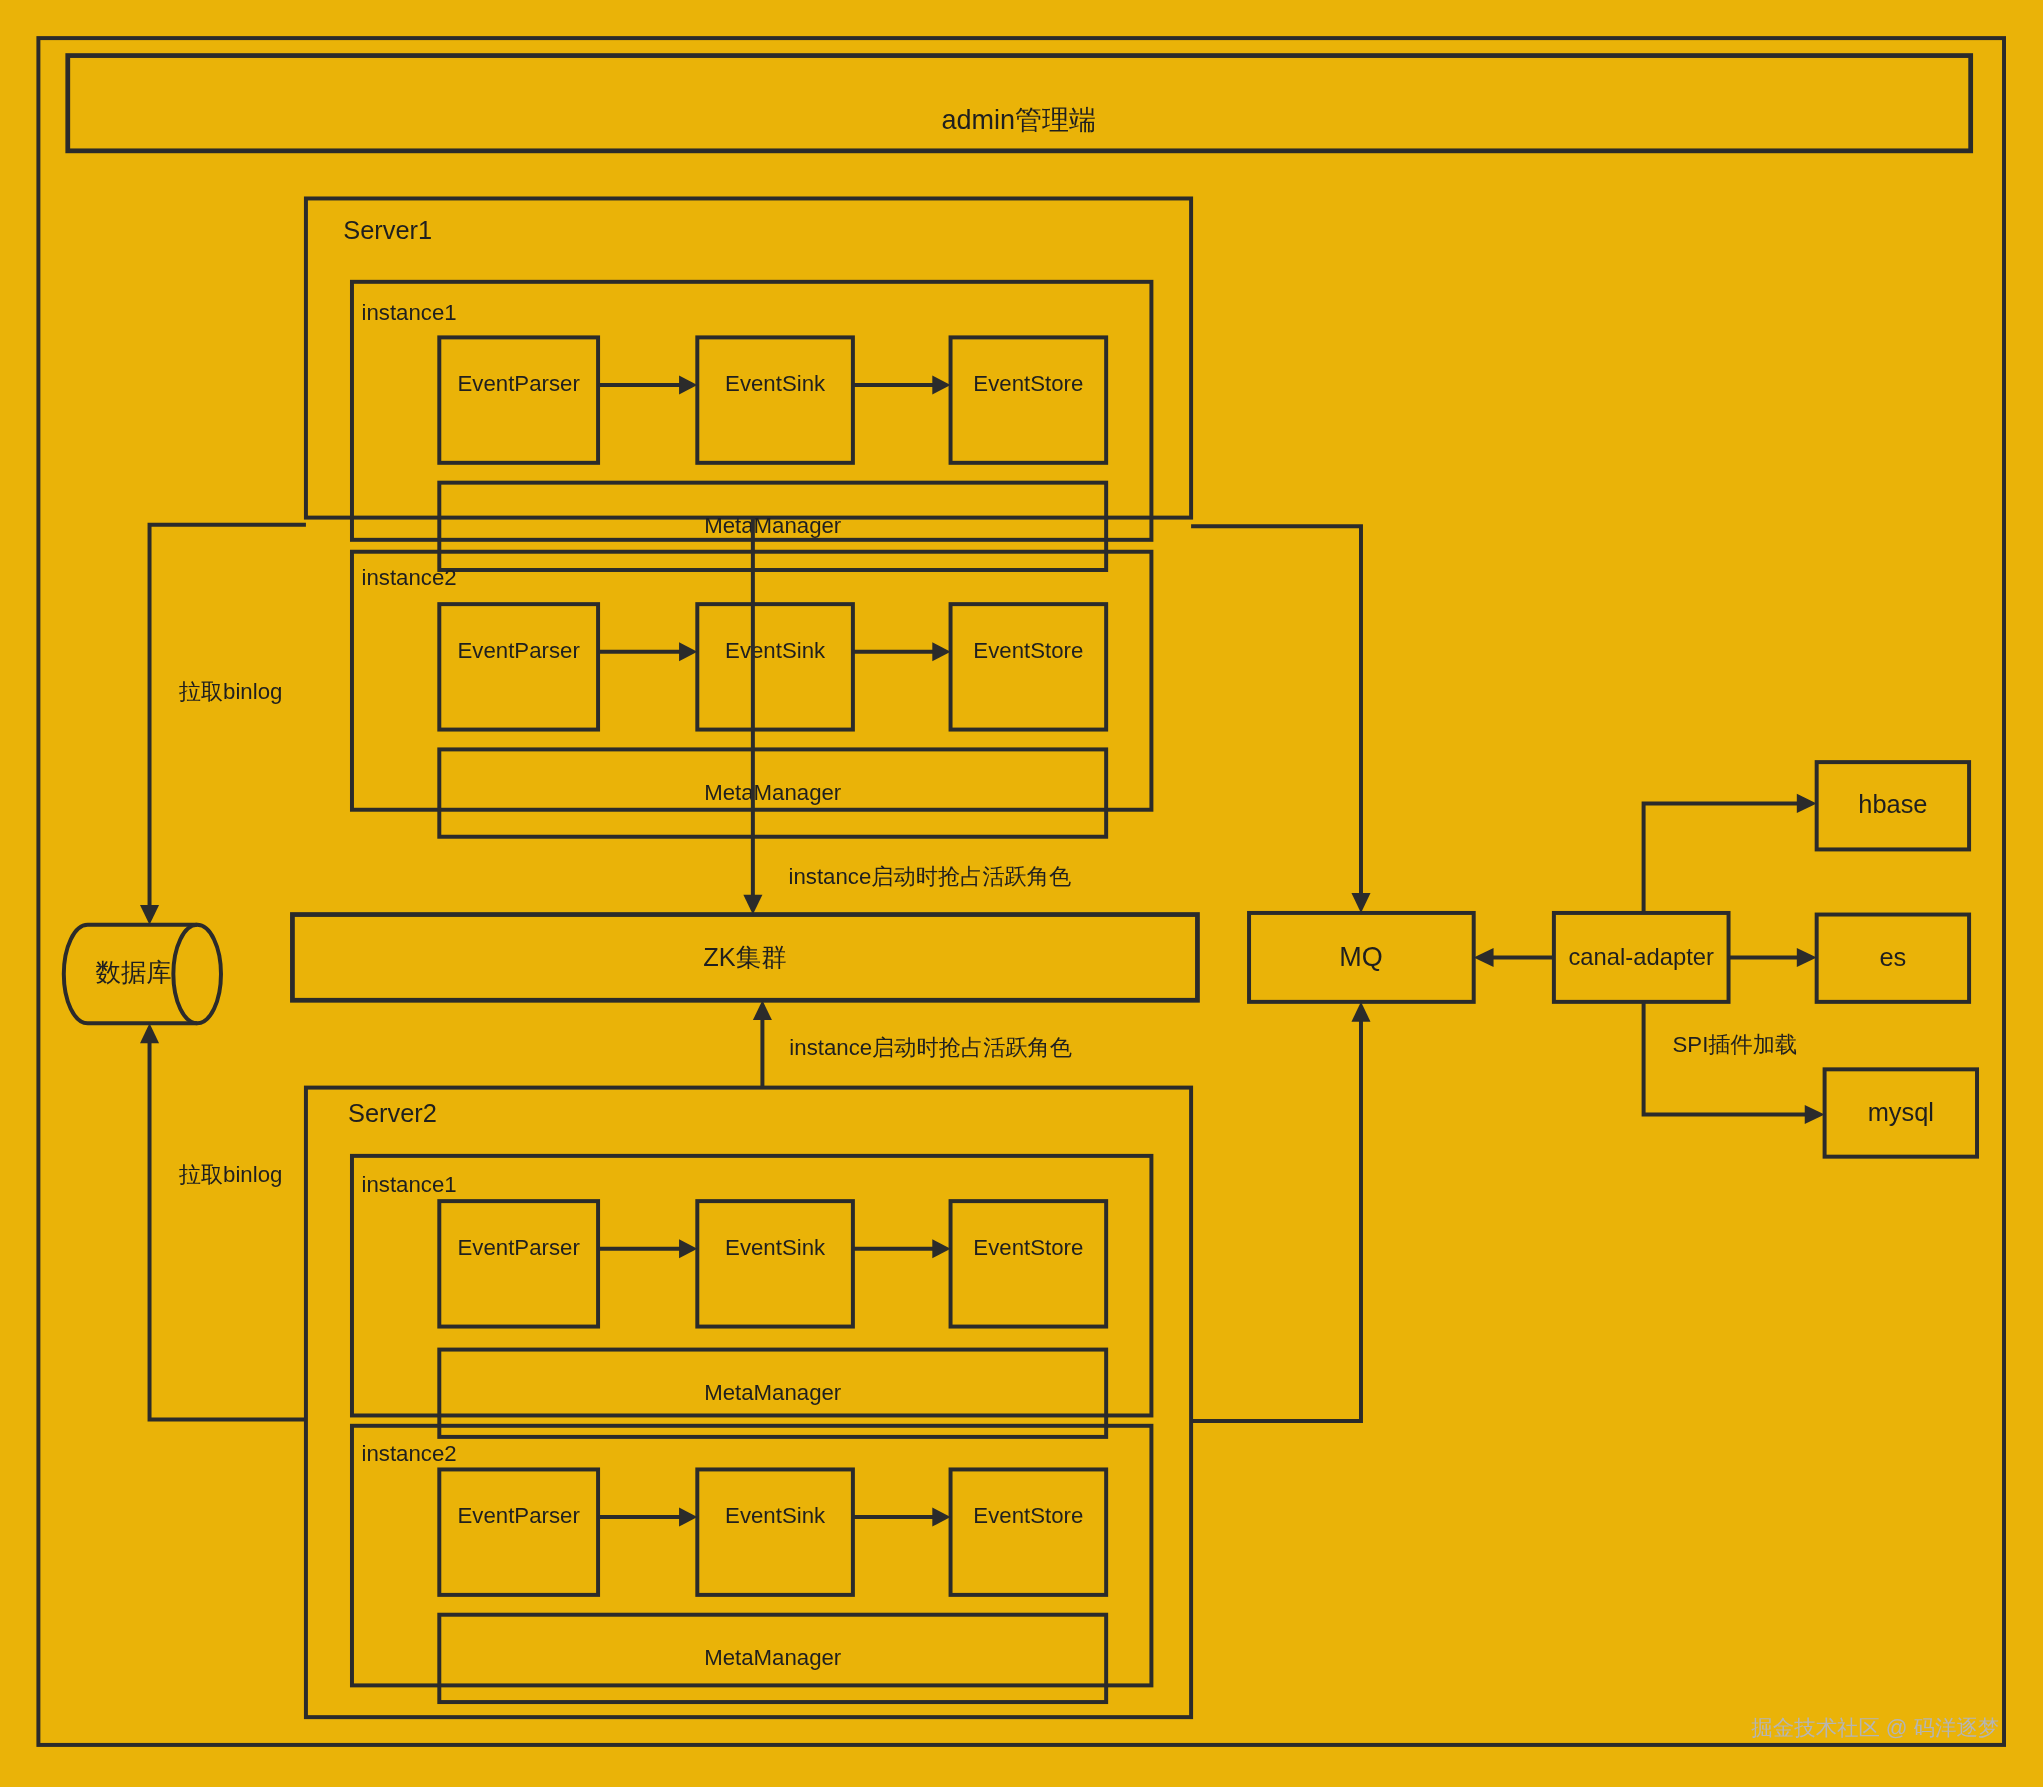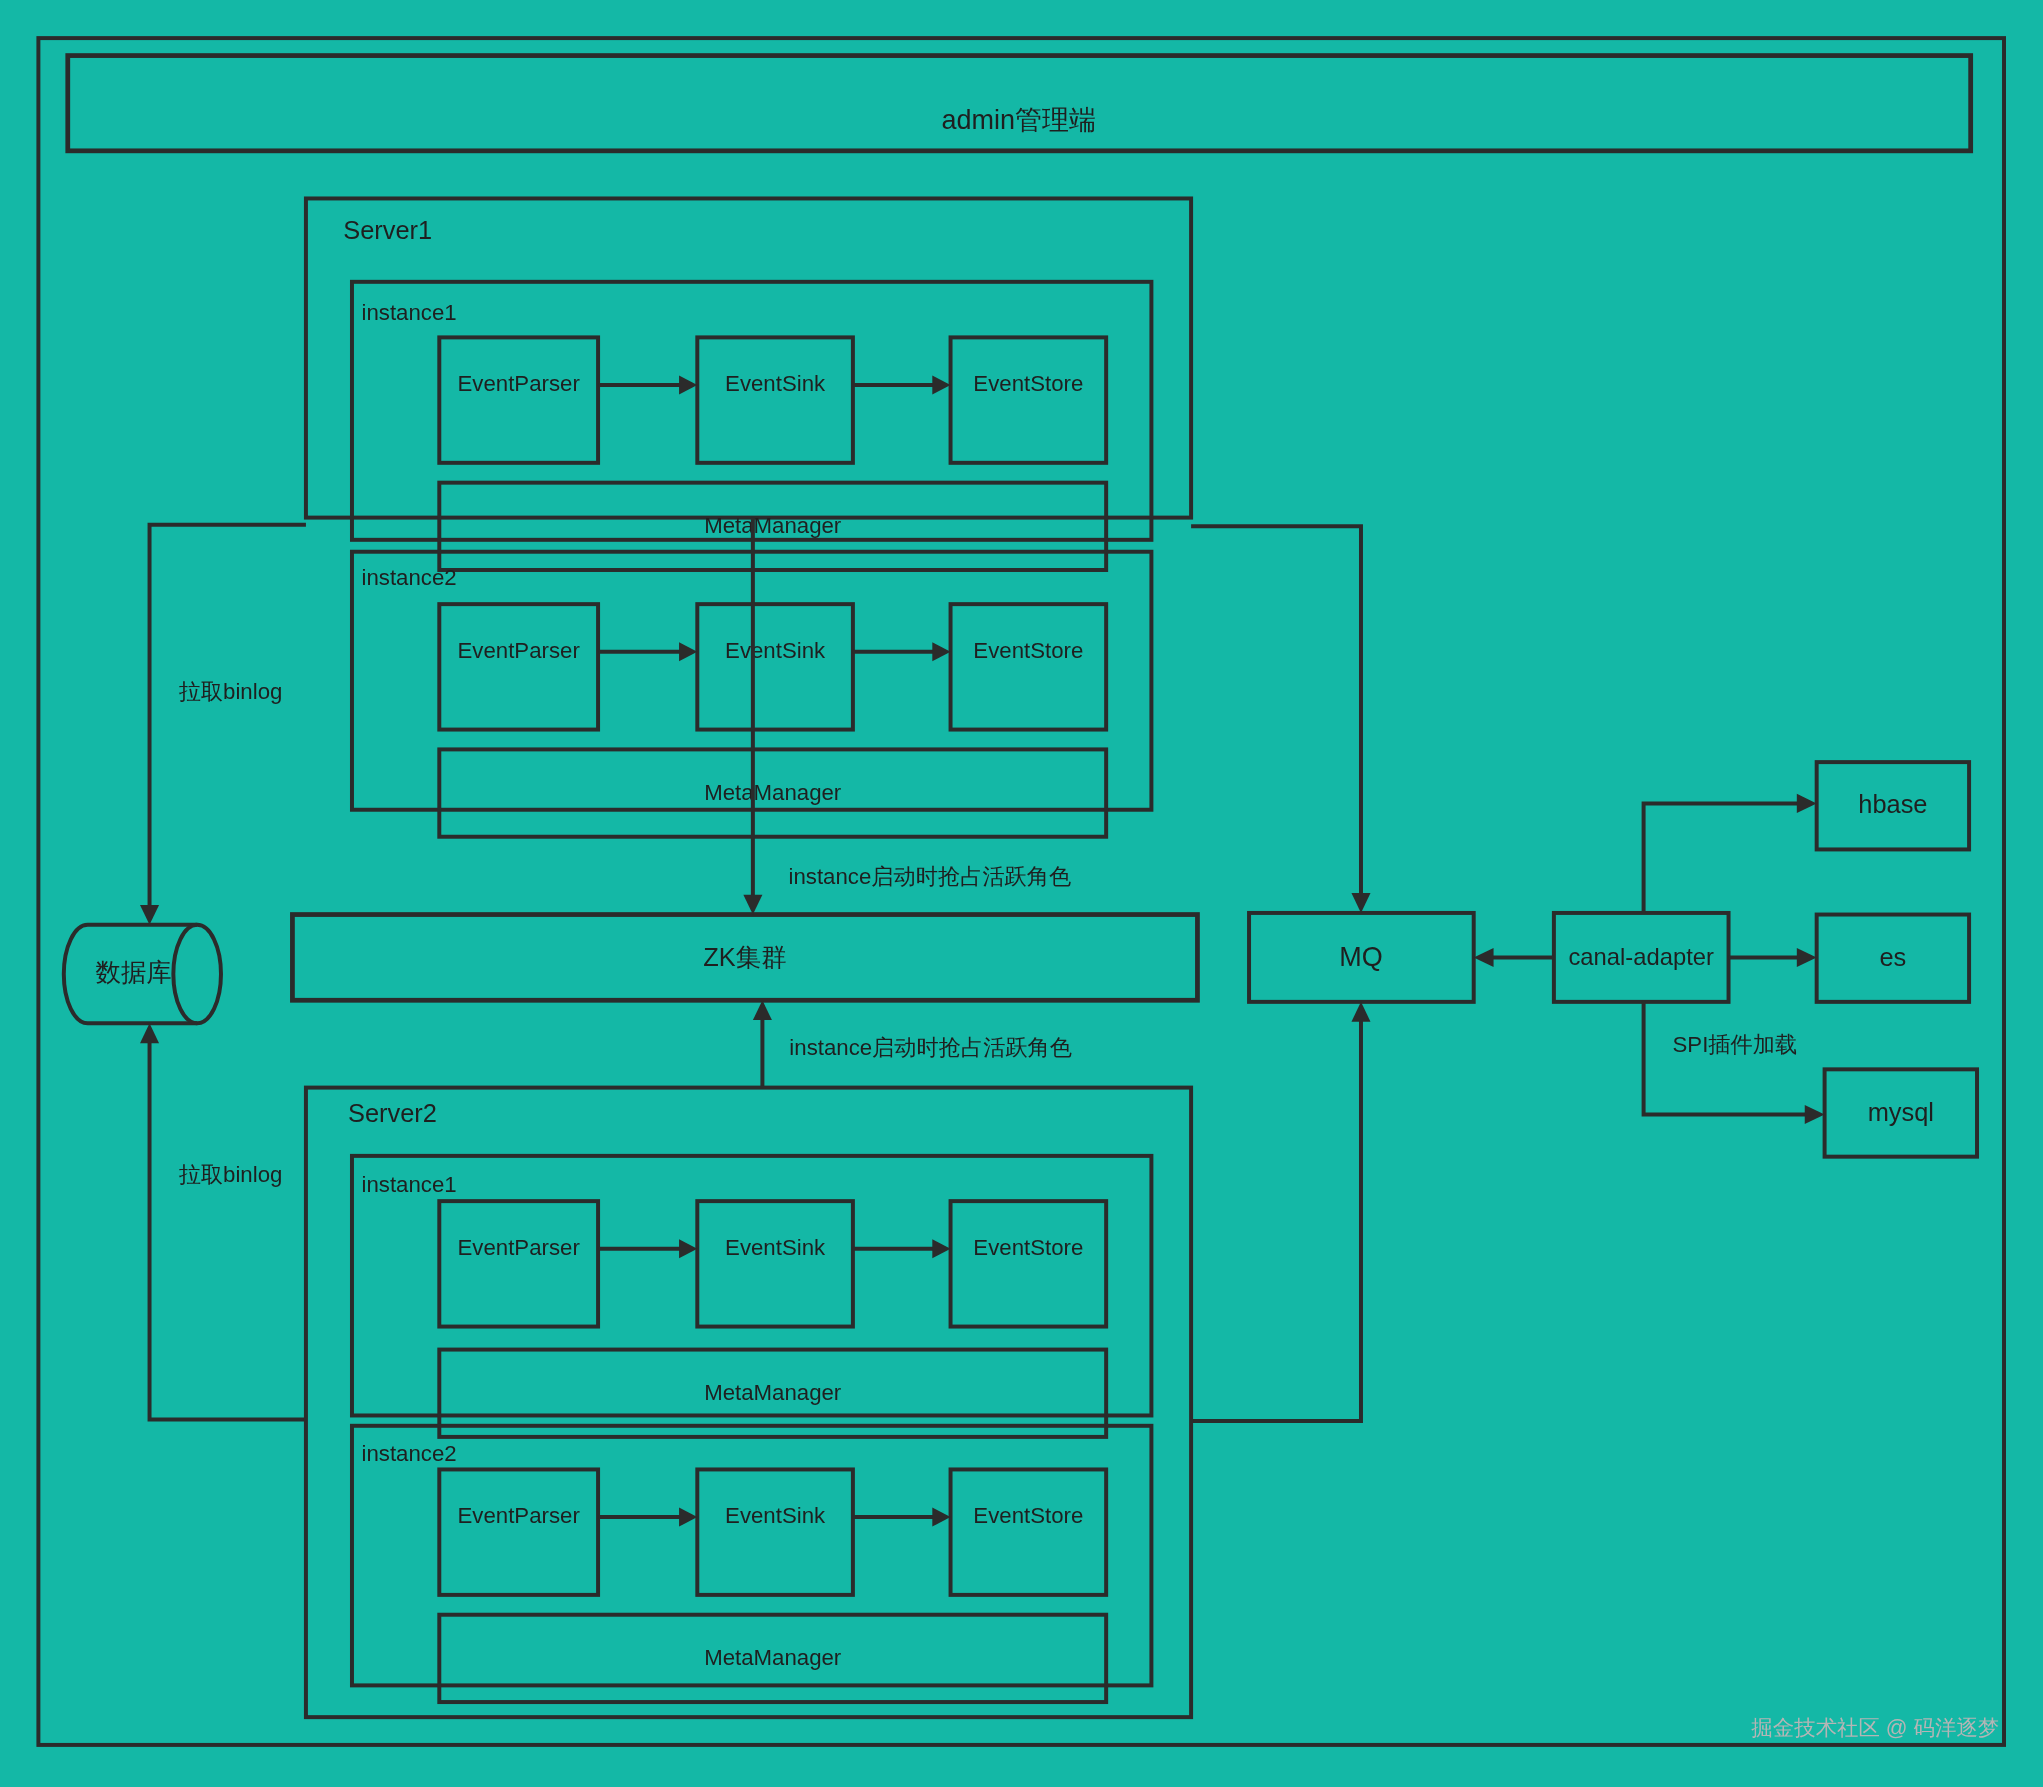--- a/index.html
+++ b/index.html
@@ -1,21 +1,21 @@
 <!DOCTYPE html>
 <html style="font-size:12.7px"><head>
 <meta charset="utf-8">
 <style>
   html,body{margin:0;padding:0;background:#ffffff;}
   body{
     width:2044px;height:1787px;
     font-family:"Liberation Sans","DejaVu Sans",sans-serif;
     overflow:hidden;
   }
-  #diagram-root{position:relative;width:2044px;height:1787px;background:#14b8a6;}
+  #diagram-root{position:relative;width:2044px;height:1787px;background:#eab308;}
   svg#diagram{display:block;width:2044px;height:1787px;}
   .box-fill{fill:#ffffff;}
   .stroke-main{stroke:#2b2b2b;fill:none;}
   .lbl{
     font-family:"Liberation Sans","DejaVu Sans",sans-serif;
     fill:#1f1f1f;
     dominant-baseline:middle;
   }
   .lbl-center{text-anchor:middle;}
   .lbl-left{text-anchor:start;}

